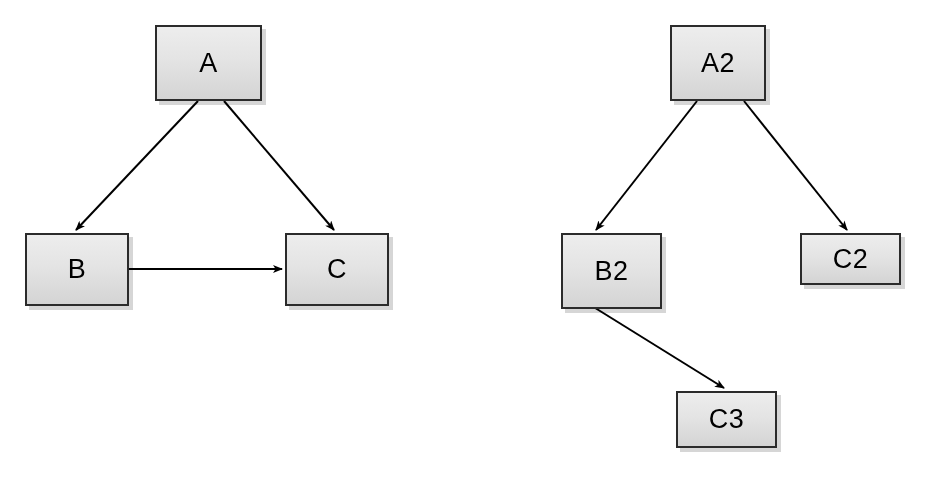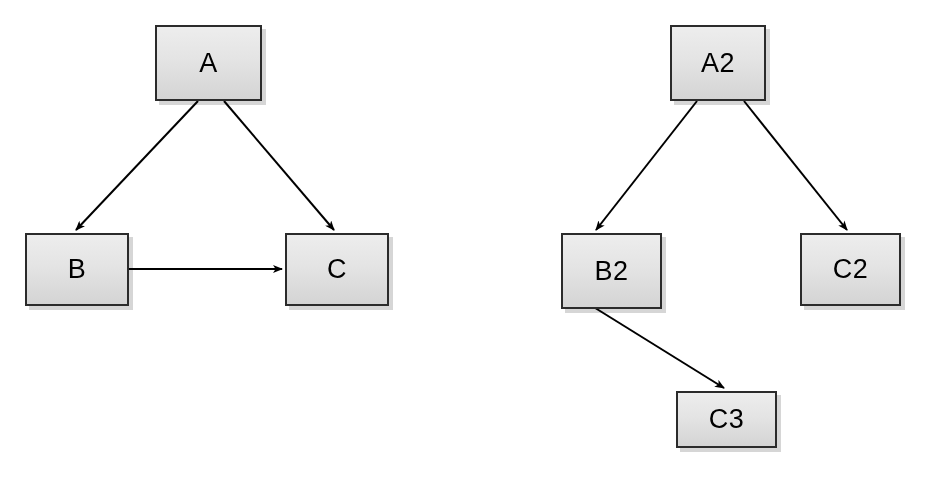--- a/index.html
+++ b/index.html
@@ -81,21 +81,21 @@
   </div>
 
   <div class="node" style="left:670px; top:25px; width:96px; height:76px;">
     <span class="node-label">A2</span>
   </div>
 
   <div class="node" style="left:542px; top:233px; width:101px; height:76px;margin-left:19px;">
     <span class="node-label">B2</span>
   </div>
 
-  <div class="node" style="left:800px; top:233px; width:101px; height:73px;">
+  <div class="node" style="left:800px; top:233px; width:101px; height:52px;">
     <span class="node-label">C2</span>
   </div>
 
   <div class="node" style="left:676px; top:391px; width:101px; height:57px;">
     <span class="node-label">C3</span>
   </div>
 
 </div>
 
 </body></html>

